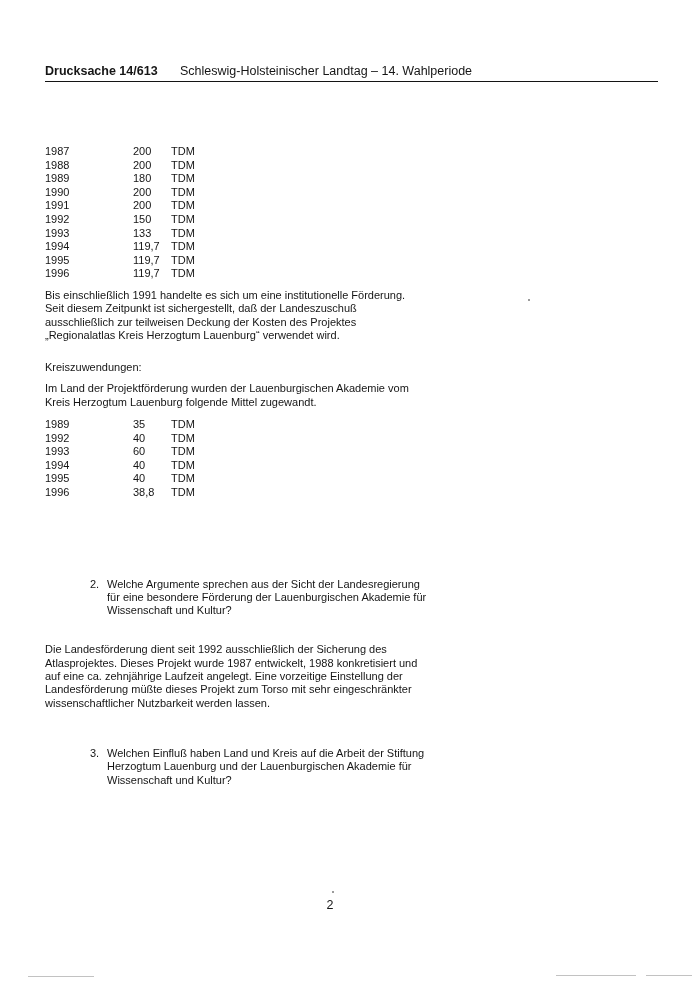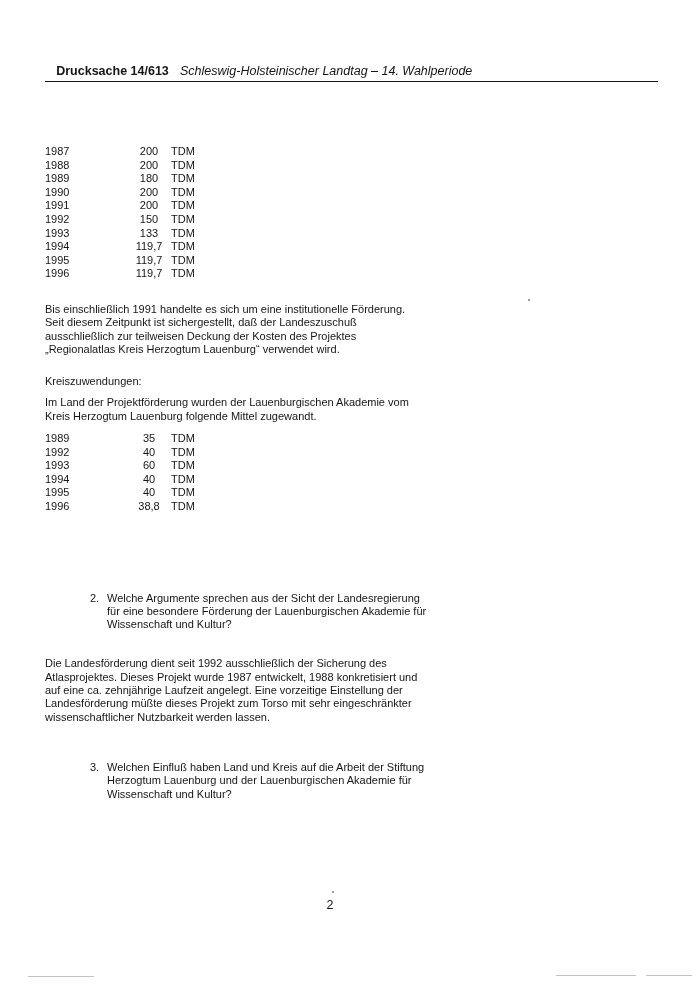--- a/index.html
+++ b/index.html
@@ -19,22 +19,22 @@
     position: absolute;
     left: 45px;
     top: 65px;
     width: 613px;
     display: flex;
     align-items: baseline;
     font-size: 12.5px;
     line-height: 13px;
     white-space: nowrap;
   }
-  .doc-number { font-weight: bold; flex: 0 0 135px; text-align: center; }
-  .doc-title  { font-weight: normal; font-style: italic; }
+  .doc-number { font-weight: bold; flex: 0 0 135px; }
+  .doc-title  { font-weight: normal; }
 
   .header-rule {
     position: absolute;
     left: 45px;
     top: 81px;
     width: 613px;
     margin: 0;
     border: 0;
     border-top: 1.6px solid #141414;
   }
@@ -43,25 +43,25 @@
     position: absolute;
     left: 45px;
     top: 145px;
     width: 382px;
     font-size: 11px;
     line-height: 13.3px;
   }
 
   .funding-table { line-height: 13.6px; }
   .funding-row { display: grid; grid-template-columns: 88px 32px auto; }
-  .cell-amount { text-align: center; }
+  .cell-amount { text-align: left; }
   .cell-unit   { padding-left: 6px; }
 
   p { margin: 0; }
-  .p1 { margin-top: 22px; }
+  .p1 { margin-top: 8px; }
   .p2 { margin-top: 17px; }
   .subhead { margin-top: 19px; }
   .p3 { margin-top: 8px; }
   .table2 { margin-top: 9px; }
   .p4 { margin-top: 26px; }
 
   .question { display: flex; margin-left: 45px; width: 340px; }
   .q2 { margin-top: 78px; }
   .q3 { margin-top: 37px; }
   .q-number { flex: 0 0 17px; }

